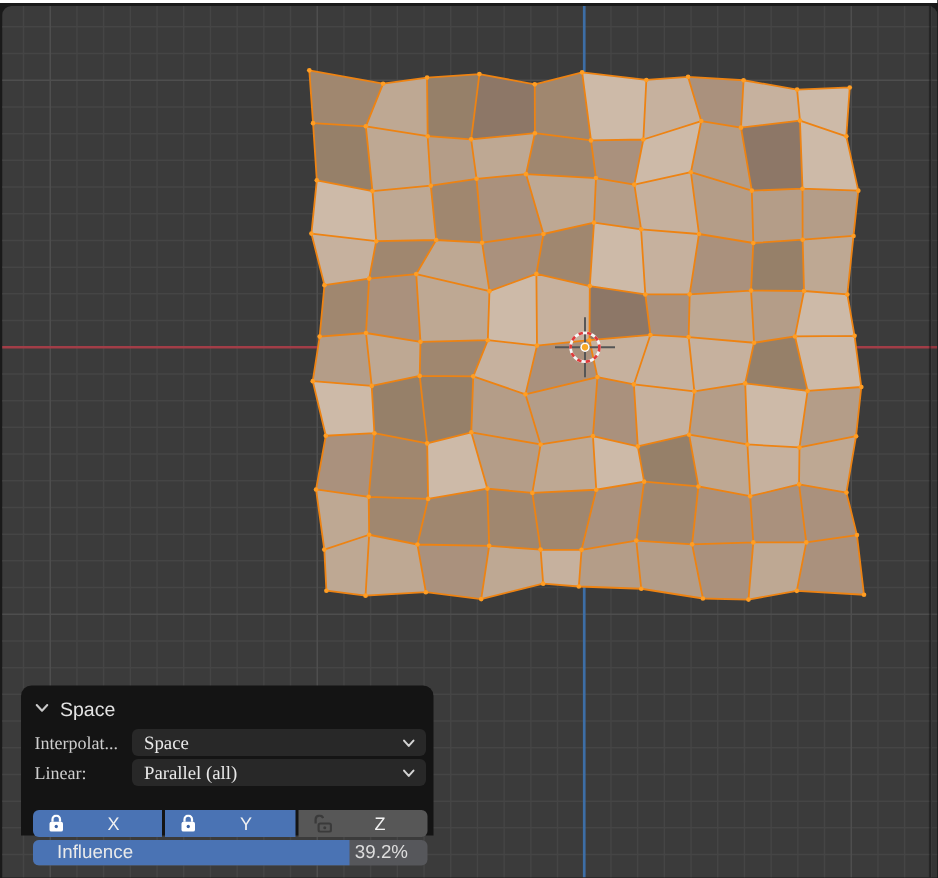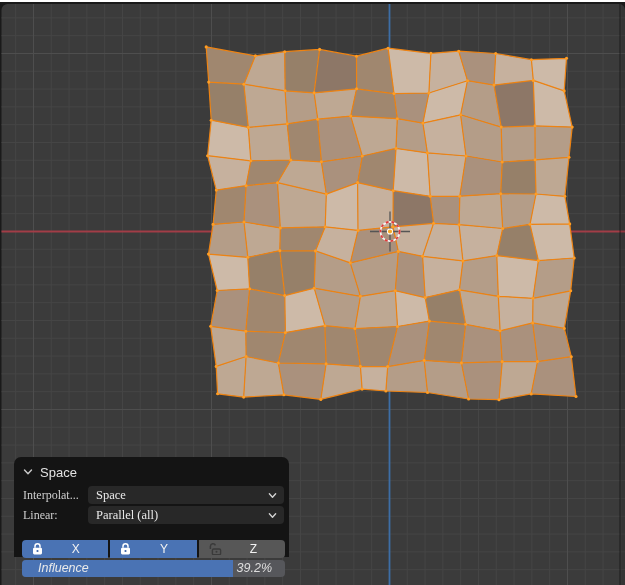--- a/index.html
+++ b/index.html
@@ -56,21 +56,21 @@
   }
   .axis-btn.locked { background:#4a73b4; }
   .axis-btn.unlocked { background:#575757; }
   .axis-btn:first-child { border-radius:4px 0 0 4px; }
   .axis-btn:last-child { border-radius:0 4px 4px 0; }
   .axis-btn .lock-ic { width:11px; height:12px; margin-left:10px; flex:none; display:block; }
   .axis-btn .axis-label { flex:1; text-align:center; }
 
   .slider {
     position:absolute; left:8px; top:103px; width:263px; height:17px;
-    background:#56575b; border-radius:4px; overflow:hidden;font-style:italic;
+    background:#56575b; border-radius:4px; overflow:hidden;
   }
   .slider .fill { position:absolute; left:0; top:0; bottom:0; background:#4a73b4; }
   .slider .s-label {
     position:absolute; left:16px; top:0; height:17px; line-height:17px;
     font-size:12.5px; color:#eaeaea;
   }
   .slider .s-value {
     position:absolute; right:13px; top:0; height:17px; line-height:17px;
     font-size:12.5px; color:#dddddd;
   }

